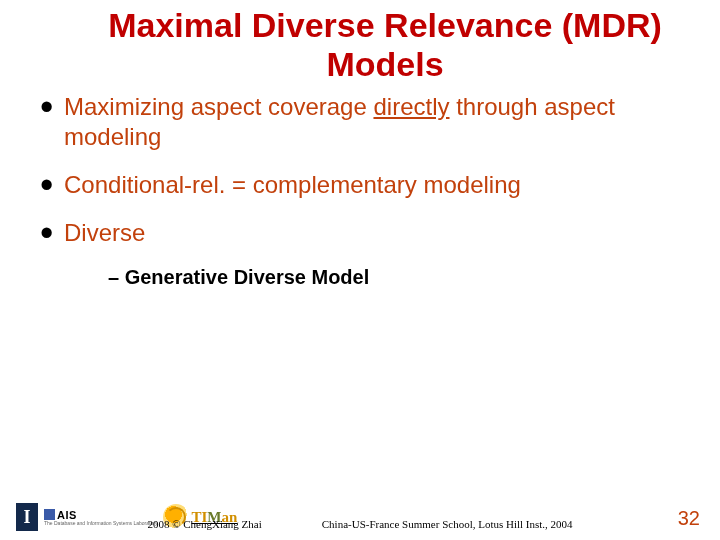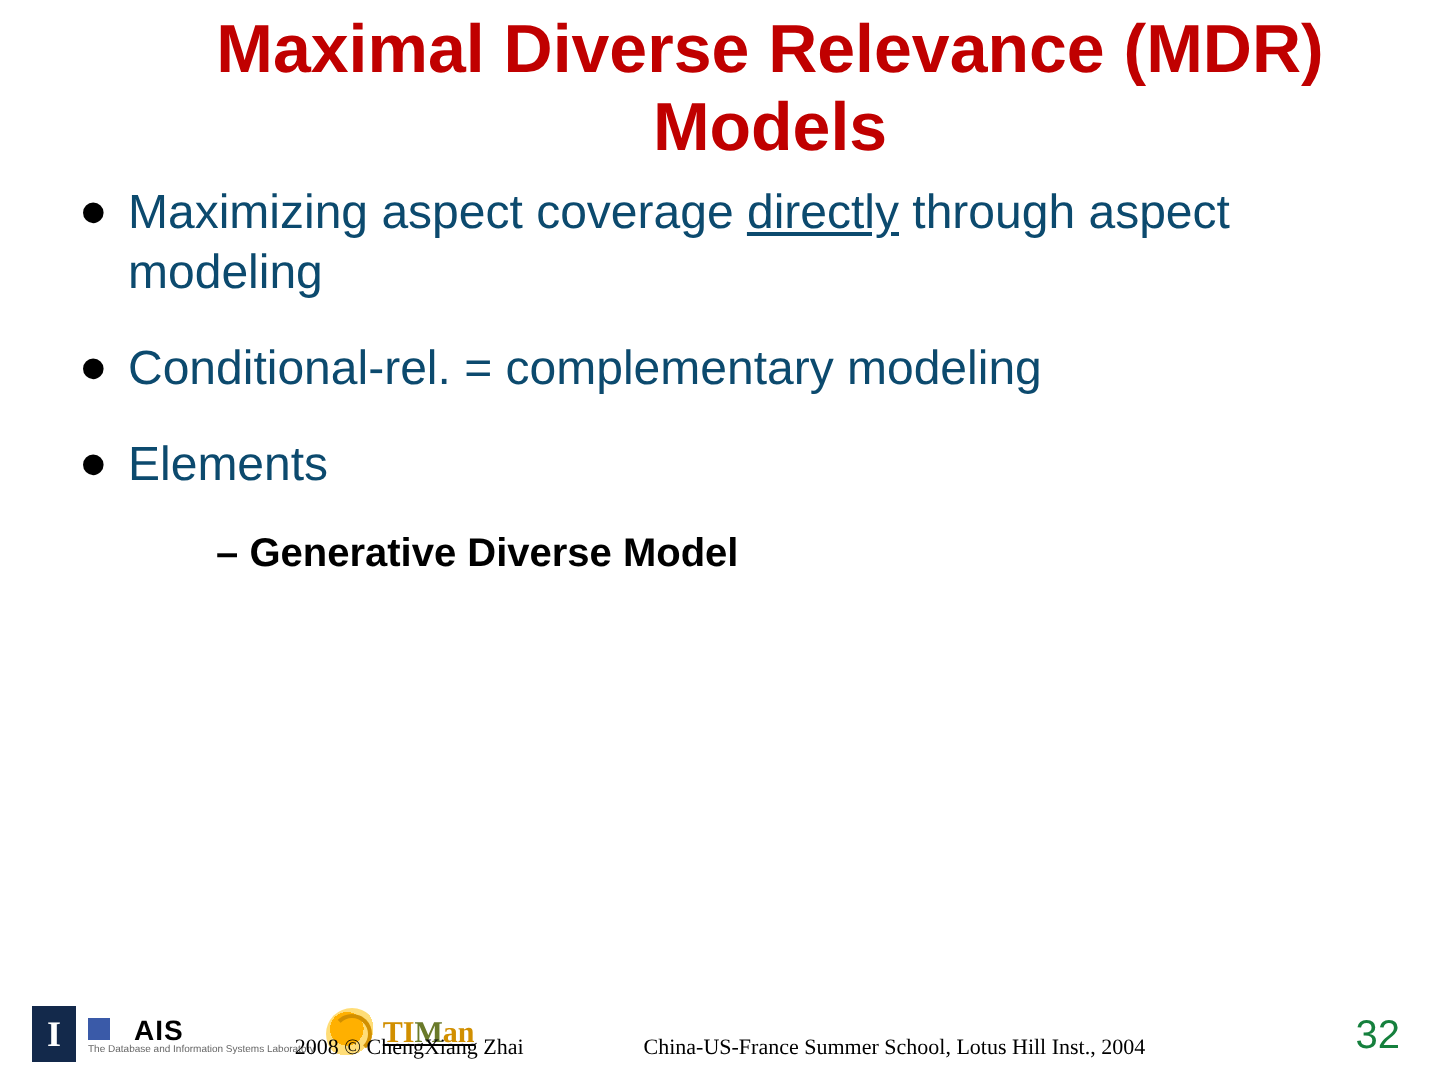--- a/index.html
+++ b/index.html
@@ -4,39 +4,39 @@
 <style>
   * { margin: 0; padding: 0; box-sizing: border-box; }
   html, body { width: 720px; height: 540px; background: #fff; font-family: Arial, Helvetica, sans-serif; overflow: hidden; }
   .slide { position: relative; width: 720px; height: 540px; }
   .title { text-align: center; color: #c00000; font-weight: bold; font-size: 34px; line-height: 1.15; padding: 6px 40px 0 90px; }
   .body { padding: 4px 40px 0 40px; }
   .bullet-row { display: flex; align-items: flex-start; margin-top: 0; }
   .bullet-row + .bullet-row { margin-top: 14px; }
   .dot { font-size: 38px; line-height: 0.6; padding-right: 6px; min-width: 24px; position: relative; top: 8px; }
   .dot::before { content: "•"; }
-  .bullet-text { font-size: 24px; line-height: 1.25; color: #0c4a6e; padding-top: 4px; }
+  .bullet-text { font-size: 24px; line-height: 1.25; color: #c2410c; padding-top: 4px; }
   .bullet-text .underline { text-decoration: underline; }
   .sub-list { padding-left: 68px; margin-top: 18px; }
   .sub-item { font-size: 20px; font-weight: bold; margin-bottom: 22px; }
   .sub-item::before { content: "– "; font-weight: bold; }
   .footer { position: absolute; left: 0; right: 0; bottom: 0; height: 46px; display: flex; align-items: center; }
   .logos { display: flex; align-items: center; gap: 6px; padding-left: 16px; }
   .logo-i { width: 22px; height: 28px; background: #13294b; display: flex; align-items: center; justify-content: center; }
   .logo-i span { color: #fff; font-family: Georgia, serif; font-weight: bold; font-size: 18px; }
-  .logo-dais { font-weight: bold; font-size: 14px; color: #000; letter-spacing: 0.5px; display: flex; align-items: center; gap: 12px; }
+  .logo-dais { font-weight: bold; font-size: 11px; color: #000; letter-spacing: 0.5px; display: flex; align-items: center; gap: 2px; }
   .dais-box { width: 11px; height: 11px; background: #3a5aa8; display: inline-block; }
   .dais-sub { font-size: 5px; color: #666; font-weight: normal; letter-spacing: 0; line-height: 1; }
   .logo-timan { display: flex; align-items: center; gap: 2px; text-decoration: underline; }
   .timan-swirl { width: 26px; height: 26px; border-radius: 50%; background: radial-gradient(circle at 40% 40%, #ffb000 0 38%, #ffdd77 38% 60%, transparent 60%); position: relative; }
   .timan-swirl::after { content: ""; position: absolute; inset: 3px; border: 2px solid #d18f00; border-radius: 50%; border-left-color: transparent; border-bottom-color: transparent; }
   .timan-text { font-family: "Comic Sans MS", cursive; font-weight: bold; font-size: 15px; color: #d18f00; }
   .timan-text .m { color: #6a7a2a; }
   .foot-center { position: absolute; left: 0; right: 0; bottom: 10px; display: flex; justify-content: center; gap: 60px; font-family: Garamond, "Times New Roman", serif; font-size: 11px; color: #000; }
-  .page-num { position: absolute; right: 20px; bottom: 10px; font-size: 20px; color: #15803d; font-family: Arial, sans-serif; }
+  .page-num { position: absolute; right: 20px; bottom: 10px; font-size: 20px; color: #c2410c; font-family: Arial, sans-serif; }
 </style>
 </head>
 <body>
 
 <div class="slide">
 
   <h1 class="title">Maximal Diverse Relevance (MDR) Models</h1>
 
   <div class="body">
 
@@ -50,21 +50,21 @@
     <div class="bullet-row">
       <span class="dot"></span>
       <span class="bullet-text">
         <span>Conditional-rel. = complementary modeling</span>
       </span>
     </div>
 
     <div class="bullet-row">
       <span class="dot"></span>
       <span class="bullet-text">
-        <span>Elements</span>
+        <span>Diverse</span>
       </span>
     </div>
 
     <div class="sub-list">
       <div class="sub-item">Generative Diverse Model</div>
     </div>
 
   </div>
 
   <div class="footer">

